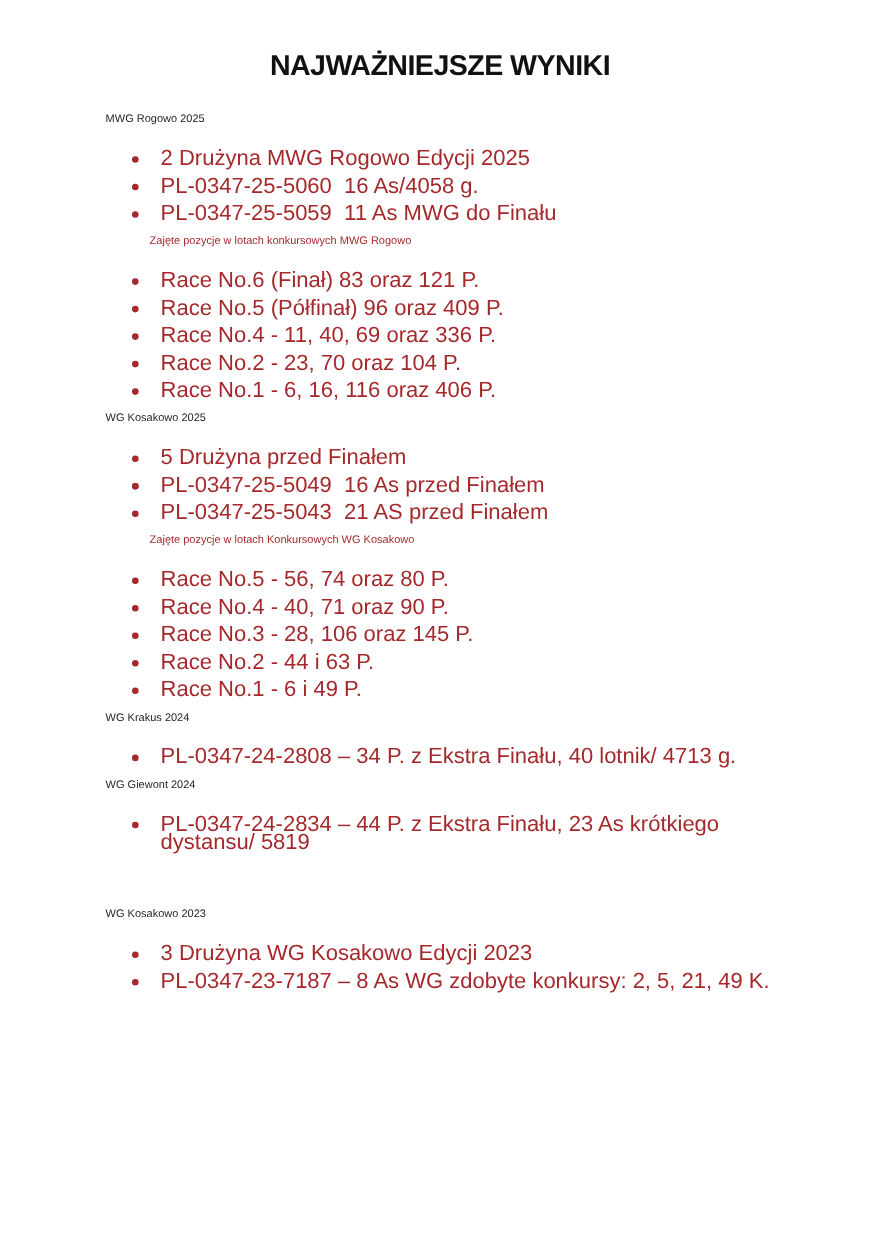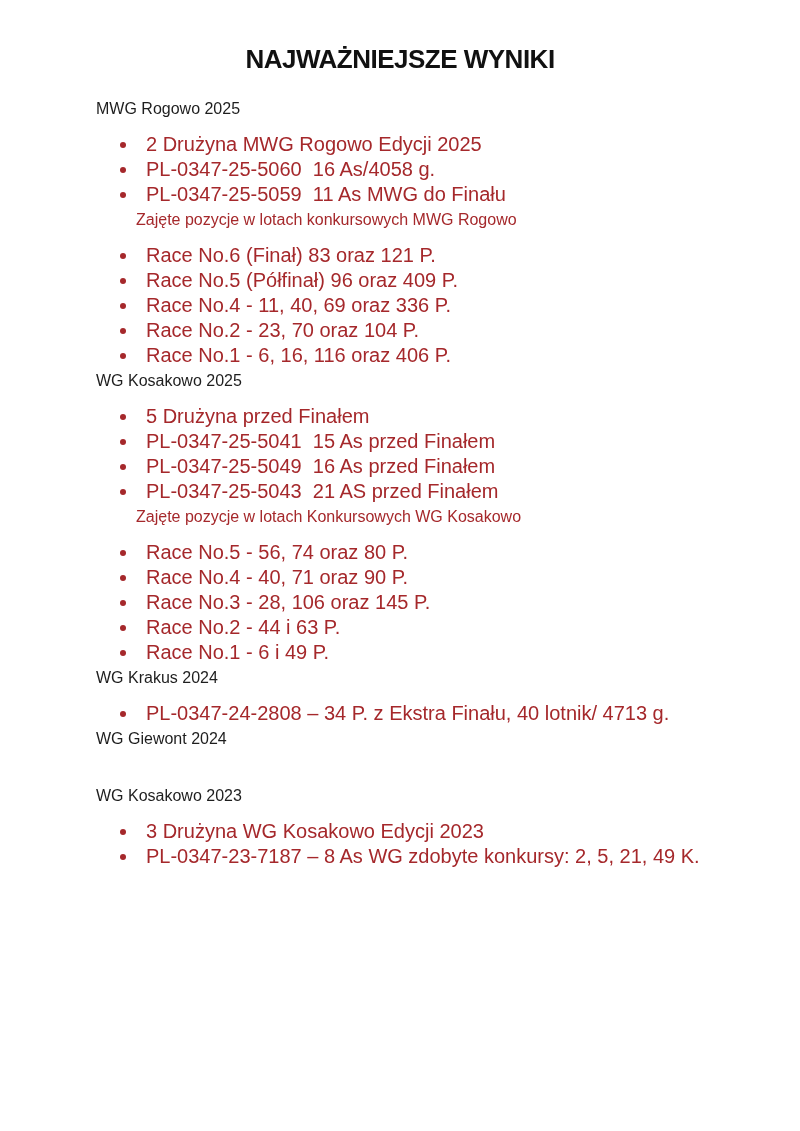--- a/index.html
+++ b/index.html
@@ -20,21 +20,21 @@
   .doc-title {
     font-size: 26px;
     line-height: 30px;
     font-weight: 700;
     letter-spacing: -0.5px;
     text-align: center;
     color: #111111;
     margin-bottom: 26px;
   }
   .section-heading {
-    font-size: 16px;
+    font-size: 10px;
     line-height: 17px;
     font-weight: 400;
     color: #1e1e1e;
     margin-top: 4px;
     white-space: pre-wrap;
   }
   .section-heading.red { color: var(--accent, #a5282b); margin-left: 40px; }
   ul.bullet-list {
     list-style: none;
     margin: 19px 0 0 0;
@@ -82,21 +82,21 @@
           <li><span class="dot"></span><span class="li-text">Race No.4 - 11, 40, 69 oraz 336 P.</span></li>
           <li><span class="dot"></span><span class="li-text">Race No.2 - 23, 70 oraz 104 P.</span></li>
           <li><span class="dot"></span><span class="li-text">Race No.1 - 6, 16, 116 oraz 406 P.</span></li>
         </ul>
   </section>
 
   <section class="doc-section">
     <p class="section-heading">WG Kosakowo 2025</p>
     <ul class="bullet-list">
           <li><span class="dot"></span><span class="li-text">5 Drużyna przed Finałem</span></li>
-          <li><span class="dot"></span><span class="li-text">PL-0347-25-5041  15 As przed Finałem</span></li>
+          <li><span class="dot"></span></li>
           <li><span class="dot"></span><span class="li-text">PL-0347-25-5049  16 As przed Finałem</span></li>
           <li><span class="dot"></span><span class="li-text">PL-0347-25-5043  21 AS przed Finałem</span></li>
         </ul>
   </section>
 
   <section class="doc-section">
     <p class="section-heading red">Zajęte pozycje w lotach Konkursowych WG Kosakowo</p>
     <ul class="bullet-list">
           <li><span class="dot"></span><span class="li-text">Race No.5 - 56, 74 oraz 80 P.</span></li>
           <li><span class="dot"></span><span class="li-text">Race No.4 - 40, 71 oraz 90 P.</span></li>
@@ -108,20 +108,23 @@
 
   <section class="doc-section">
     <p class="section-heading">WG Krakus 2024</p>
     <ul class="bullet-list">
           <li><span class="dot"></span><span class="li-text">PL-0347-24-2808 – 34 P. z Ekstra Finału, 40 lotnik/ 4713 g.</span></li>
         </ul>
   </section>
 
   <section class="doc-section">
     <p class="section-heading">WG Giewont 2024</p>
+    <ul class="bullet-list">
+          <li><span class="dot"></span><span class="li-text">PL-0347-24-2834 – 44 P. z Ekstra Finału, 23 As krótkiego dystansu/ 5819</span></li>
+        </ul>
   </section>
 <div class="spacer"></div>
   <section class="doc-section">
     <p class="section-heading">WG Kosakowo 2023</p>
     <ul class="bullet-list">
           <li><span class="dot"></span><span class="li-text">3 Drużyna WG Kosakowo Edycji 2023</span></li>
           <li><span class="dot"></span><span class="li-text">PL-0347-23-7187 – 8 As WG zdobyte konkursy: 2, 5, 21, 49 K.</span></li>
         </ul>
   </section>
 </div>

